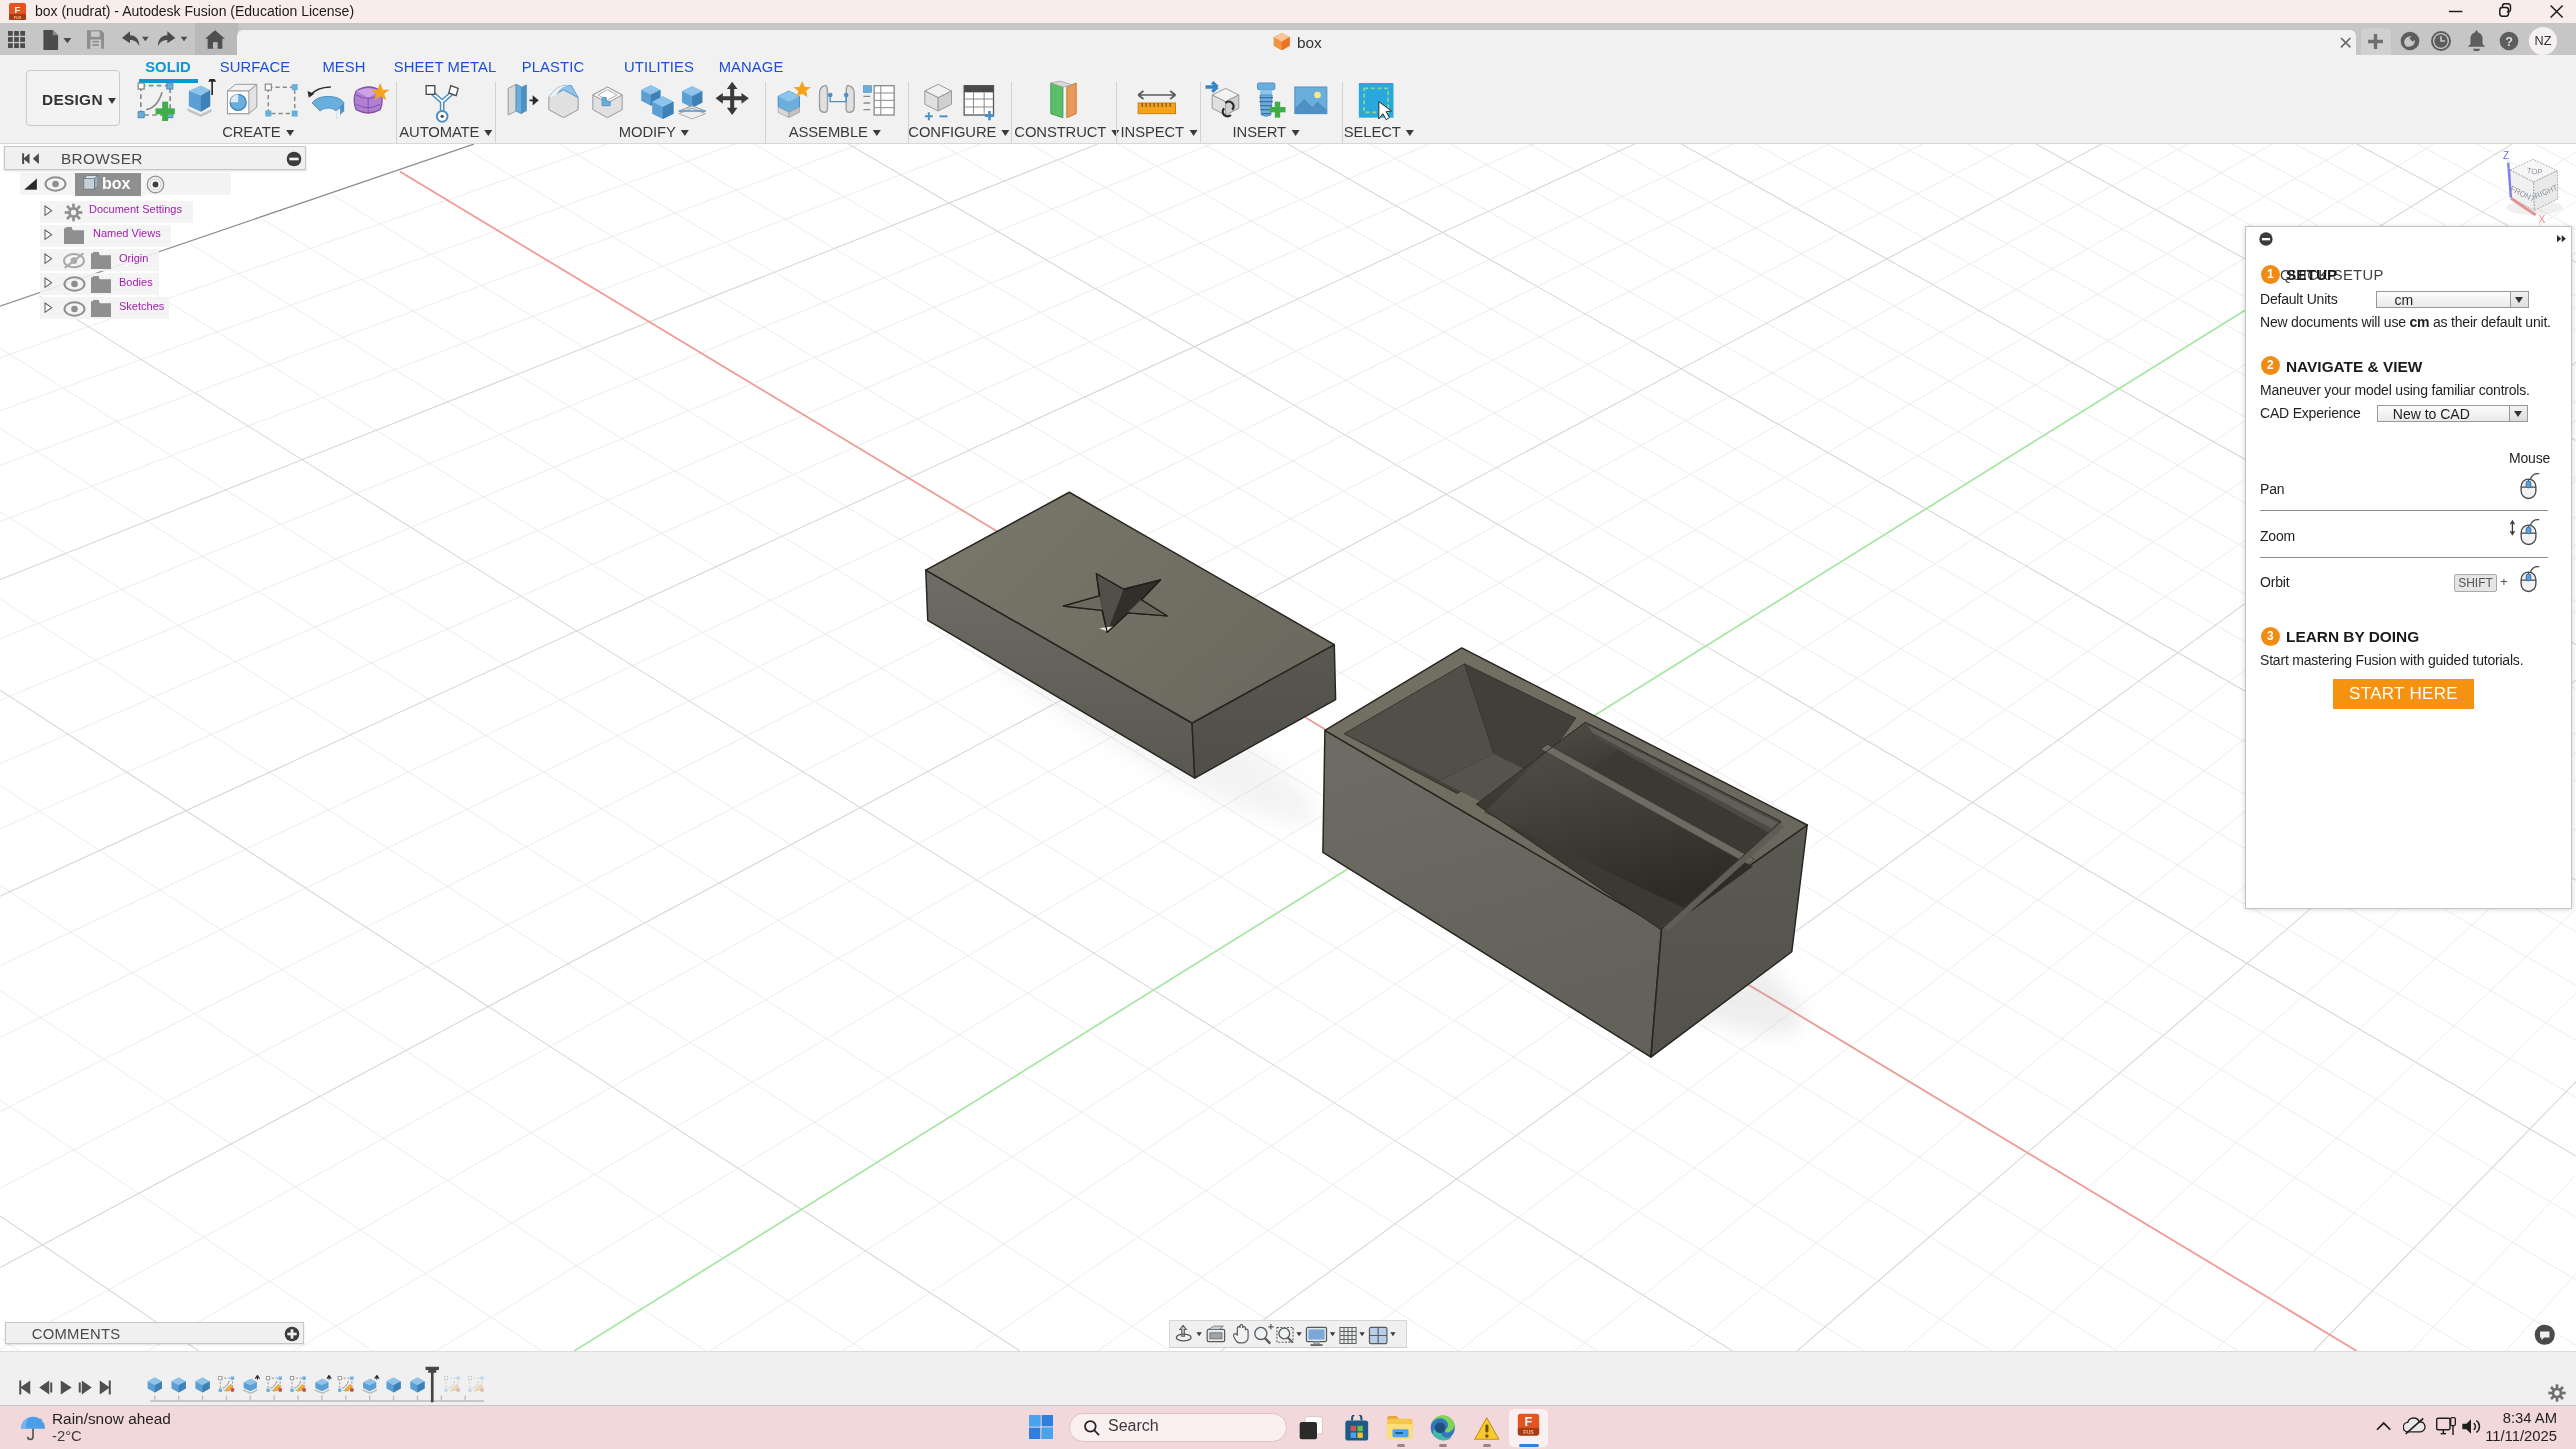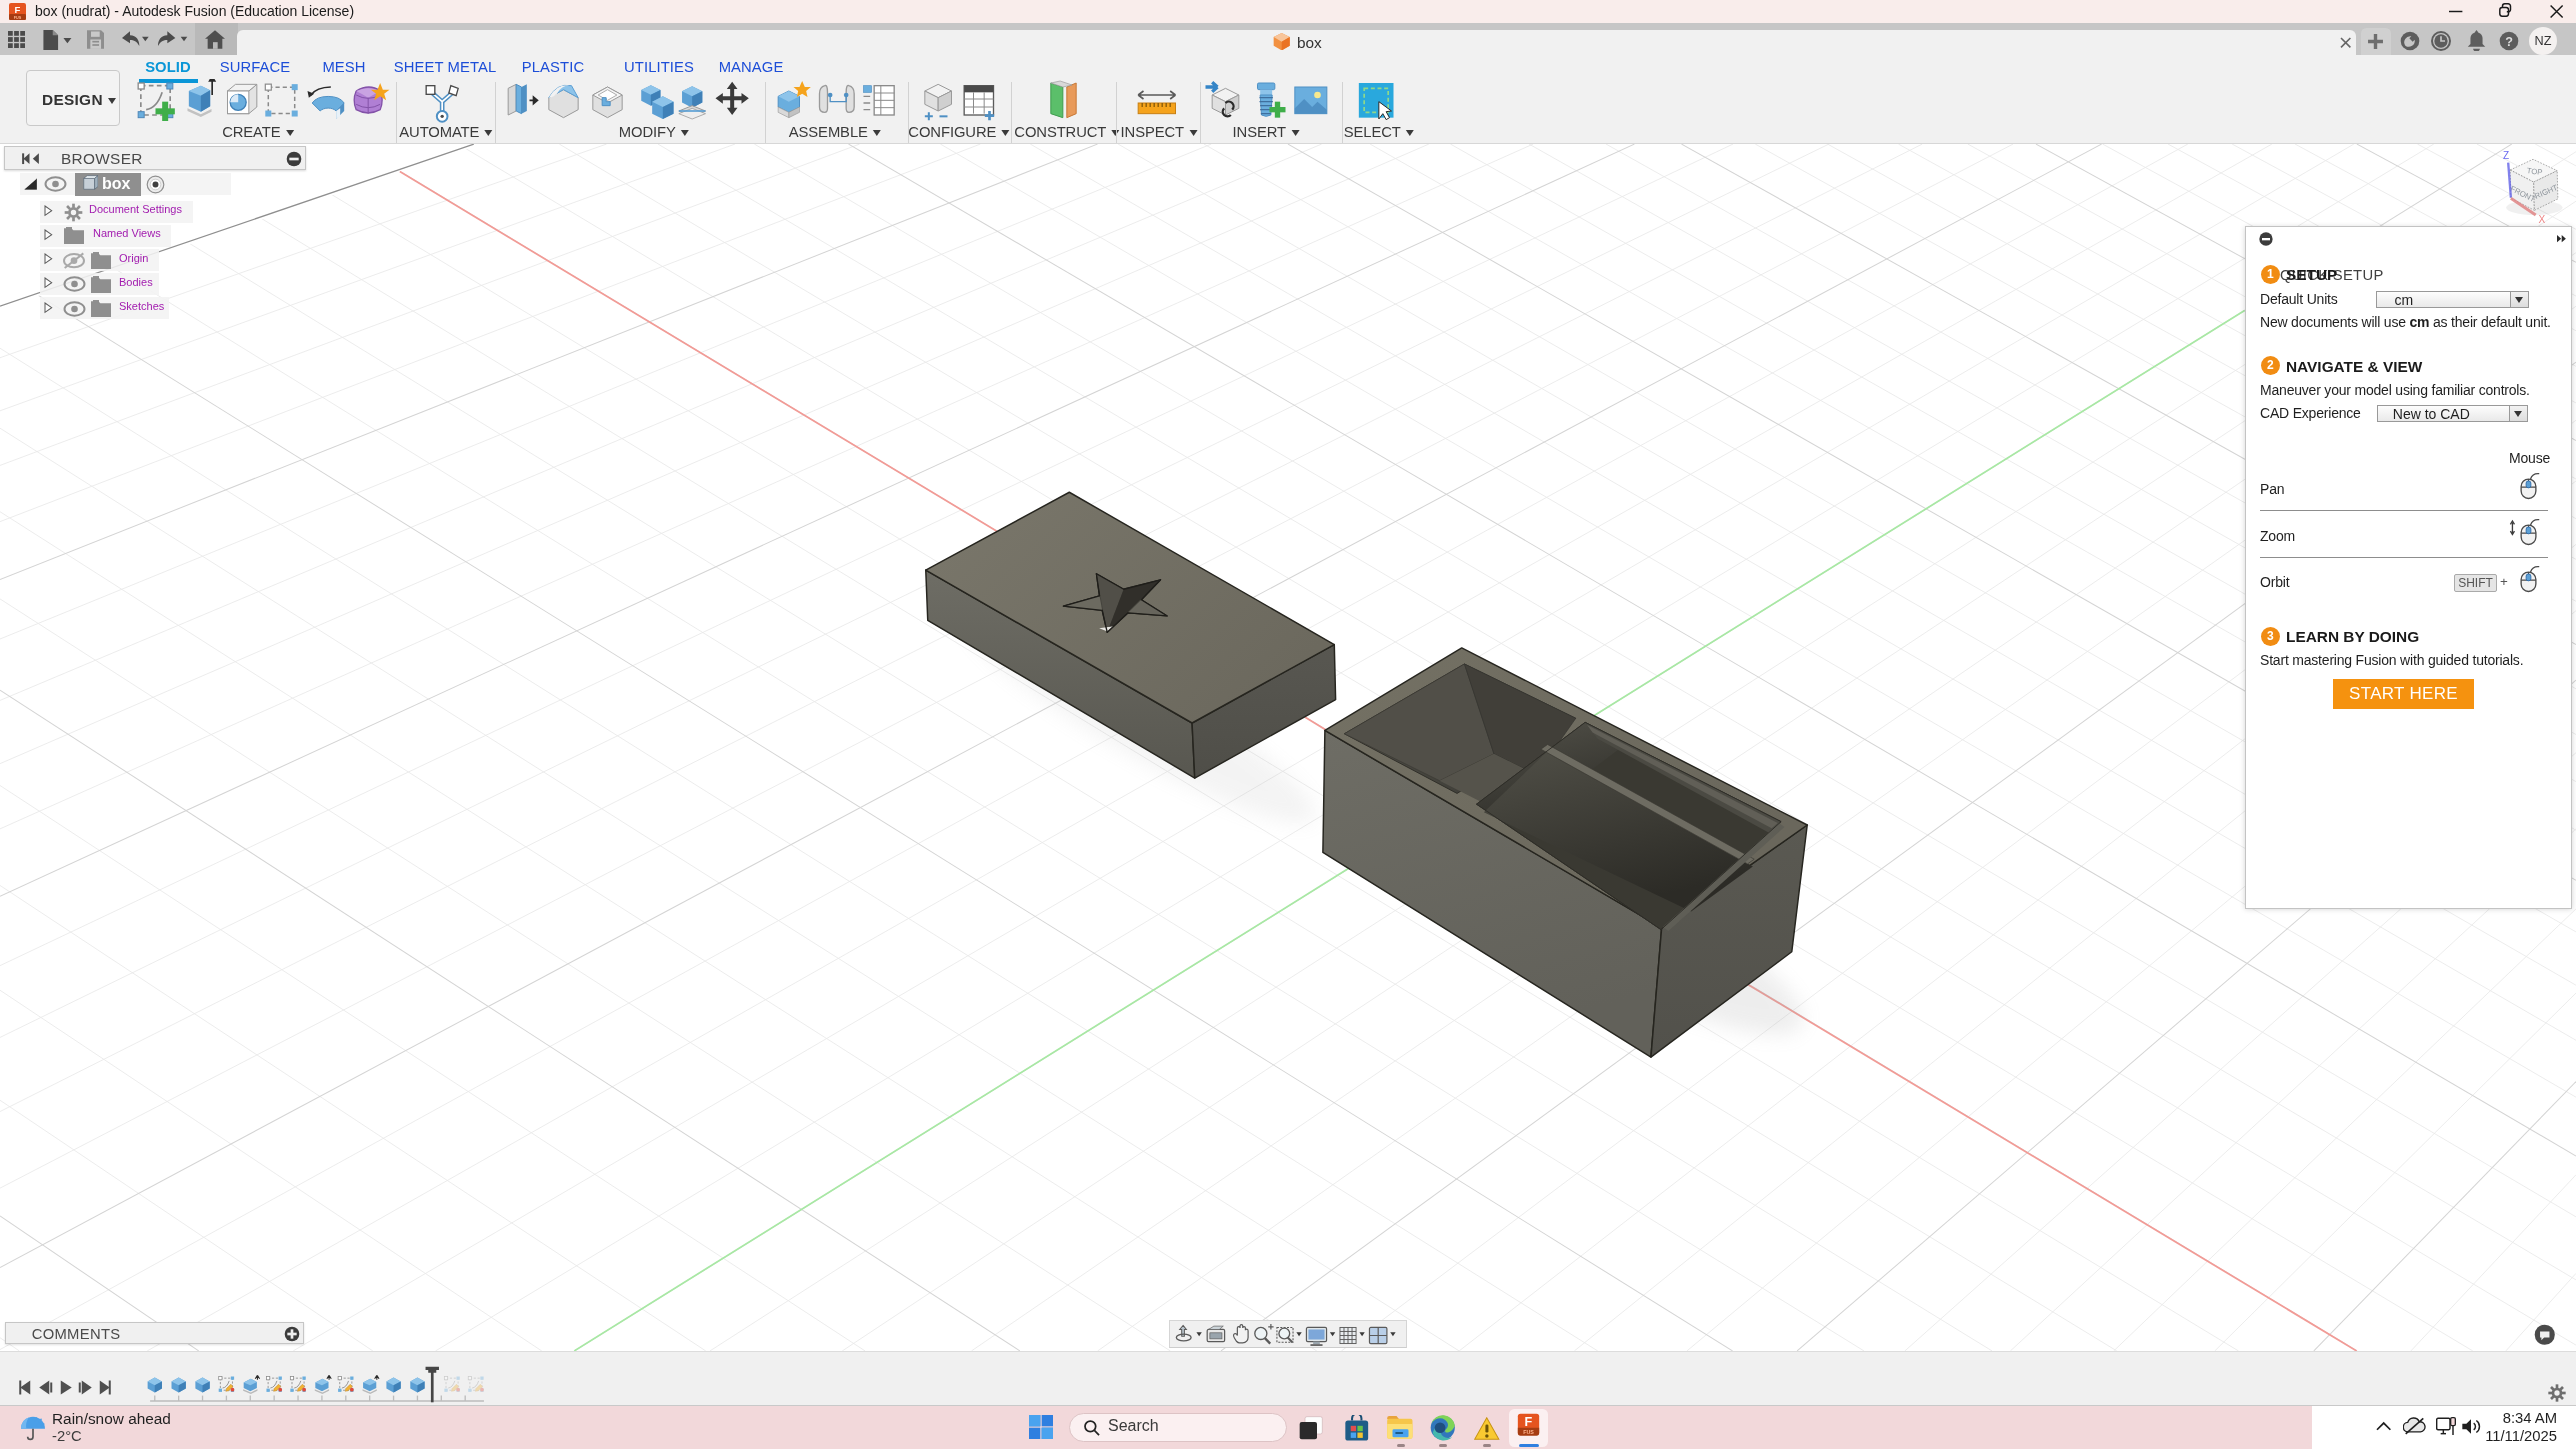--- a/index.html
+++ b/index.html
@@ -927,21 +927,21 @@
           <line x1="15" y1="2" x2="15" y2="28"></line>
           <line x1="2" y1="15" x2="28" y2="15"></line>
           <line x1="6" y1="6" x2="24" y2="24"></line>
           <line x1="24" y1="6" x2="6" y2="24"></line>
         </g>
       </g>
     <circle cx="15" cy="15" r="4" fill="#f0f0f0"></circle>
   </svg>
 </div>
 
-<div class="abs" style="left:0;top:1406px;width:2312px;height:43px;background:#f2d8da;">
+<div class="abs" style="left:0;top:1406px;width:2576px;height:43px;background:#f2d8da;">
 
   <svg class="abs" style="left:19px;top:8px" width="28" height="28" viewBox="0 0 42 42">
     <path d="M3 22 a18 18 0 0 1 36 0 z" fill="#4a9fe8"></path>
     <path d="M3 22 a18 18 0 0 1 12 -17 a22 22 0 0 0 -4 17 z" fill="#71b7f0"></path>
     <path d="M21 22 v12 a4 4 0 0 1 -8 0" stroke="#555" stroke-width="2.5" fill="none"></path>
     <g stroke="#4a9fe8" stroke-width="2.5" stroke-linecap="round">
         <line x1="26" y1="6" x2="24" y2="10"></line>
         <line x1="33" y1="8" x2="31" y2="12"></line>
         <line x1="30" y1="14" x2="28" y2="18"></line>
         <line x1="37" y1="15" x2="35" y2="19"></line>

